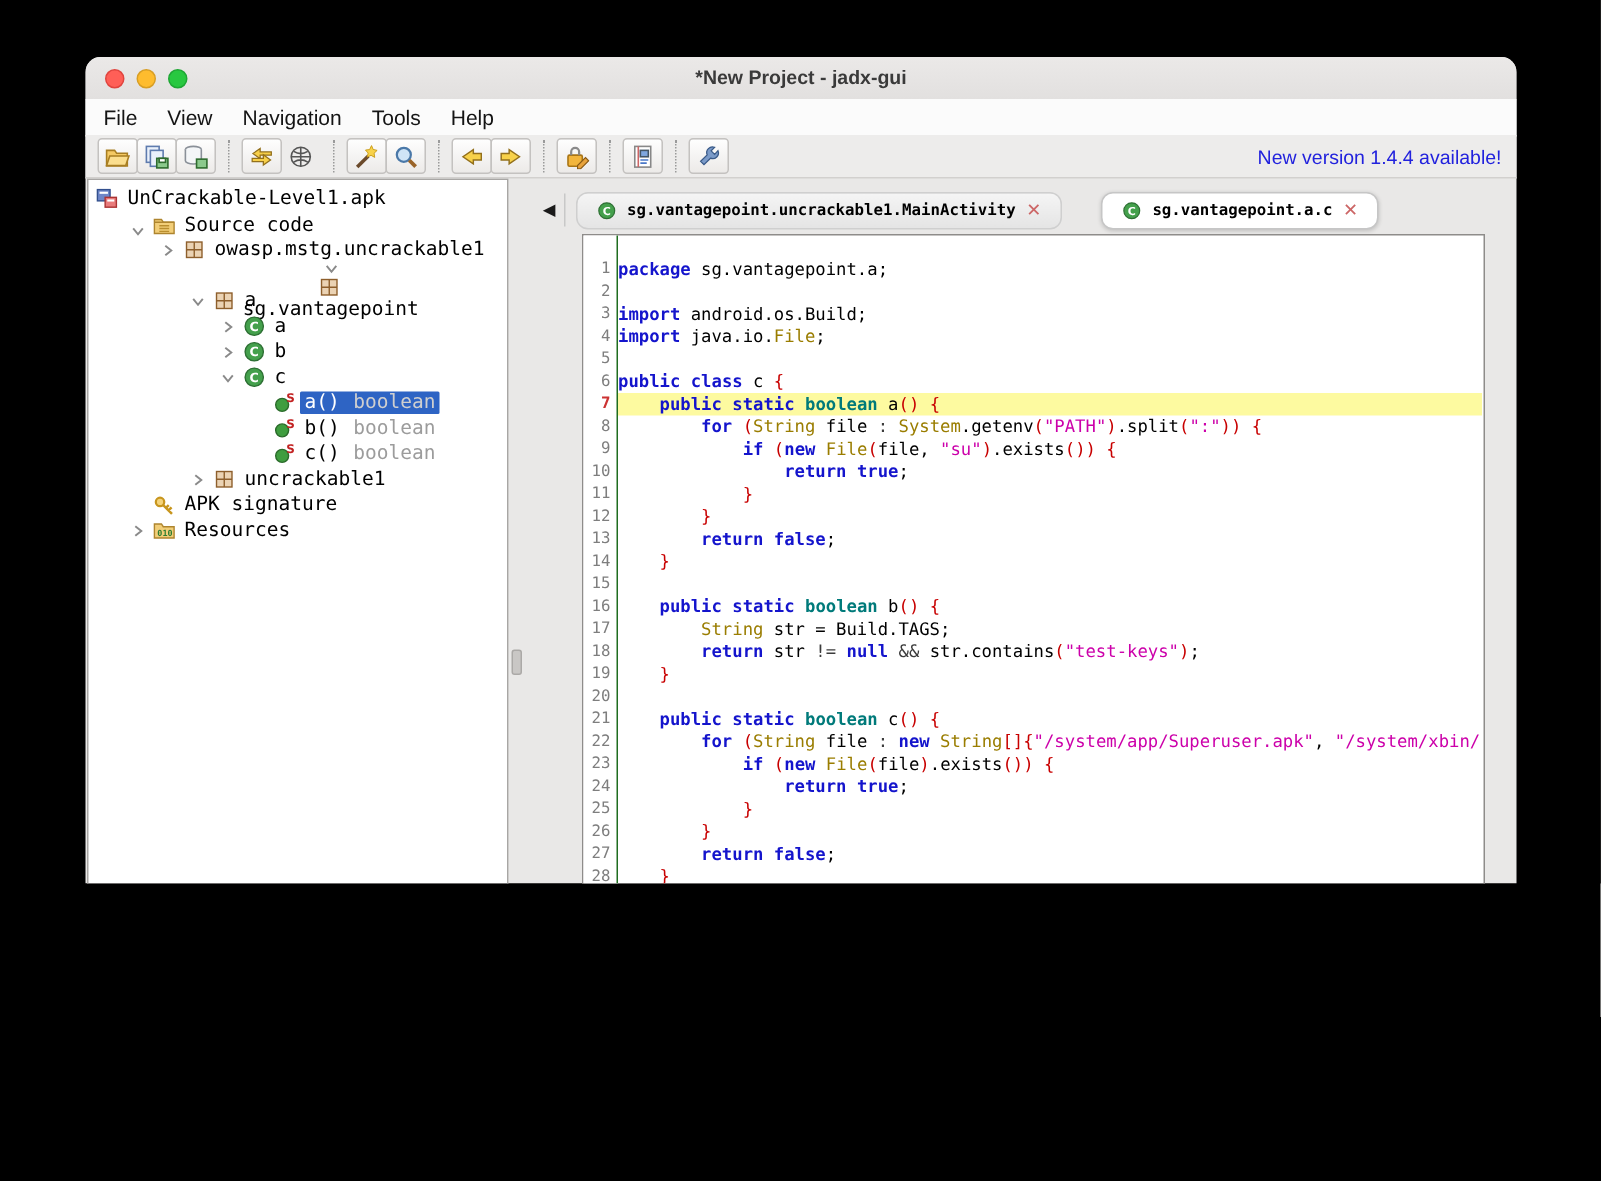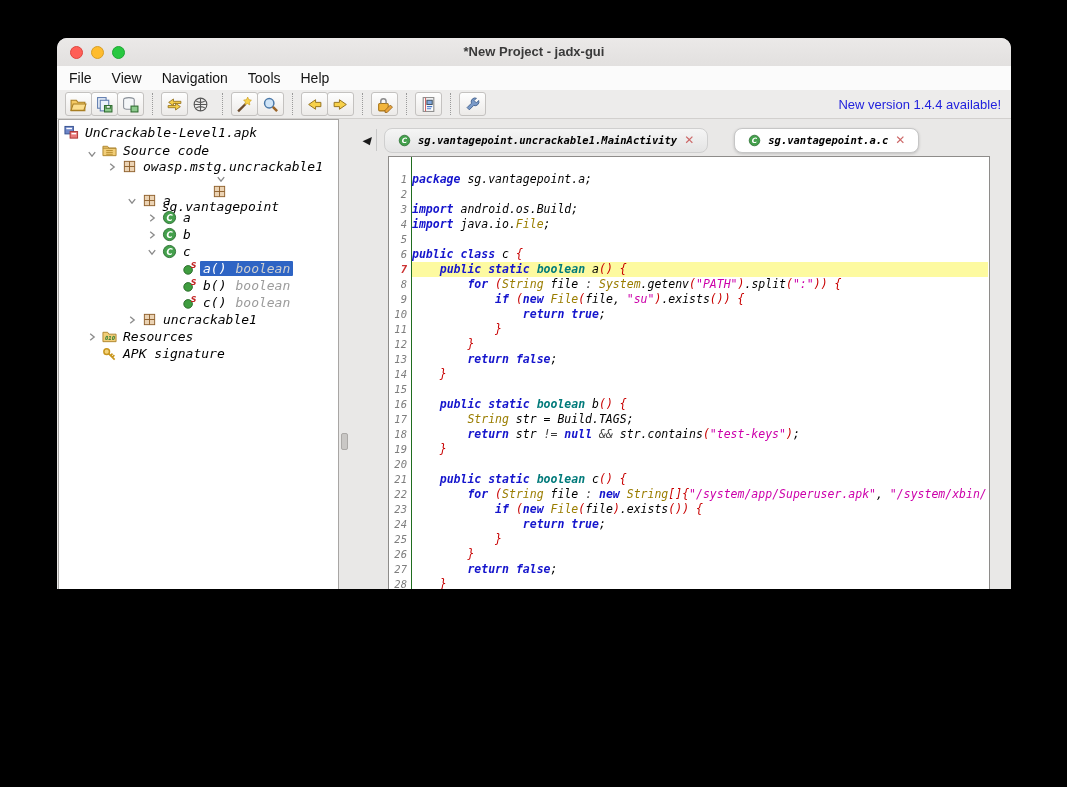--- a/index.html
+++ b/index.html
@@ -28,21 +28,21 @@
   .tb-group{display:flex;}
   .tb-btn{width:25px;height:22px;border:1px solid #C4C2C0;border-radius:3px;margin-left:-1px;
           background:linear-gradient(#FEFEFE,#ECEAE8);display:flex;align-items:center;justify-content:center;}
   .tb-group .tb-btn:first-child{margin-left:0;}
   .tb-btn.flat{border-color:transparent;background:transparent;}
   .tb-ic{width:17px;height:17px;display:block;}
   .tb-ic svg{width:17px;height:17px;display:block;}
   .tb-sep{width:0;height:22px;border-left:1px dotted #9A9A9A;margin:0 8px;}
   .tb-notice{margin-left:auto;font-size:13px;color:var(--update-link,#2222DD);text-align:right;}
   
-  .main{position:absolute;left:0;top:81px;right:0;bottom:0;border-radius:0 0 9px 9px;font-style:italic;}
+  .main{position:absolute;left:0;top:81px;right:0;bottom:0;border-radius:0 0 9px 9px;}
   .tree-panel{position:absolute;left:1px;top:0;width:281px;height:590px;background:#fff;
               border:1px solid #A8A6A4;box-sizing:border-box;overflow:hidden;padding-top:4px;}
   .tree-row{height:17px;display:flex;align-items:center;white-space:nowrap;
             font-family:"DejaVu Sans Mono",monospace;font-size:13px;color:#000;}
   .expander{width:18px;flex:none;display:flex;align-items:center;justify-content:center;}
   .expander svg{display:block;}
   .expander.open svg{transform:rotate(90deg);}
   .tree-ic{width:16px;height:16px;flex:none;margin-right:3px;display:flex;align-items:center;justify-content:center;}
   .tree-ic svg{width:15px;height:15px;display:block;}
   .lblwrap{padding:0 3px;display:inline-flex;align-items:baseline;border-radius:1px;}
@@ -419,45 +419,45 @@
               <svg viewBox="0 0 16 16">
                 <rect x="2.5" y="2.5" width="11" height="11" fill="#EBD3B4" stroke="#8E5F2C"></rect>
                 <path d="M8 2.5v11M2.5 8h11" stroke="#8E5F2C"></path>
               </svg>
             </span>
             <span class="lblwrap">
               <span class="tree-label">uncrackable1</span>
             </span>
           </div>
           <div class="tree-row" style="padding-left: 24px;">
+            <span class="expander"></span>
+            <span class="tree-ic">
+              <svg viewBox="0 0 16 16">
+                <circle cx="5" cy="6" r="3" fill="#F4D37B" stroke="#C8961E" stroke-width="1.6"></circle>
+                <path d="M7.3 8.3L13.5 14.5M11 12l2.2-2.2M9.2 10.2l2-2" stroke="#C8961E" stroke-width="1.8" fill="none"></path>
+              </svg>
+            </span>
+            <span class="lblwrap">
+              <span class="tree-label">APK signature</span>
+            </span>
+          </div>
+          <div class="tree-row" style="padding-left: 24px;">
             <span class="expander">
               <svg width="8" height="8" viewBox="0 0 8 8">
                 <path d="M2.2 0.8l4 3.2-4 3.2" fill="none" stroke="#8A8A8A" stroke-width="1.3"></path>
               </svg>
             </span>
             <span class="tree-ic">
               <svg viewBox="0 0 16 16">
                 <path d="M1 3.5h5l1.3 2H15v8H1z" fill="#F2CE78" stroke="#AE852E"></path>
                 <text x="8.5" y="12" font-size="6" font-weight="bold" fill="#2E7D32" text-anchor="middle" font-family="DejaVu Sans Mono,monospace">010</text>
               </svg>
             </span>
             <span class="lblwrap">
               <span class="tree-label">Resources</span>
-            </span>
-          </div>
-          <div class="tree-row" style="padding-left: 24px;">
-            <span class="expander"></span>
-            <span class="tree-ic">
-              <svg viewBox="0 0 16 16">
-                <circle cx="5" cy="6" r="3" fill="#F4D37B" stroke="#C8961E" stroke-width="1.6"></circle>
-                <path d="M7.3 8.3L13.5 14.5M11 12l2.2-2.2M9.2 10.2l2-2" stroke="#C8961E" stroke-width="1.8" fill="none"></path>
-              </svg>
-            </span>
-            <span class="lblwrap">
-              <span class="tree-label">APK signature</span>
             </span>
           </div>
         </div>
       <div class="splitter">
           <span class="grip"></span>
         </div>
 
       <div class="tabbar">
         <span class="tab-scroll">◀</span>
       <span class="tab">

